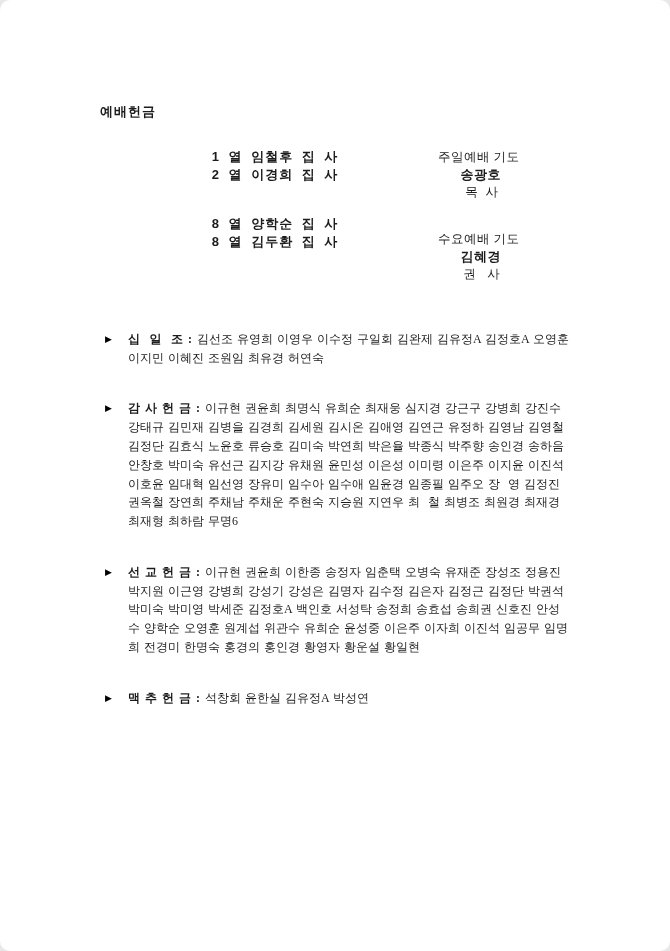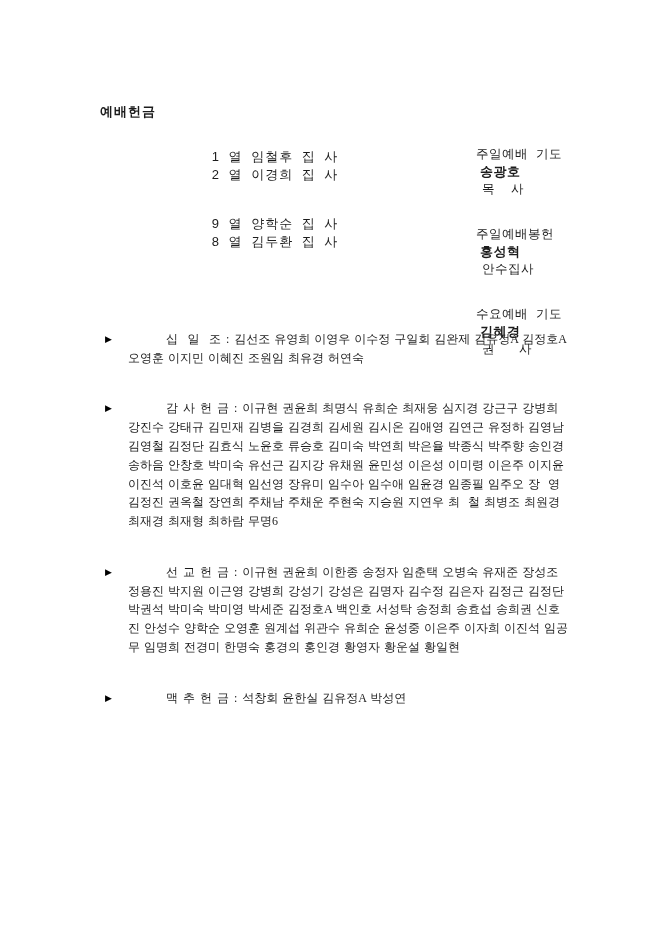--- a/index.html
+++ b/index.html
@@ -4,90 +4,88 @@
 <style>
   html,body{margin:0;padding:0;background:#e8e8e8;}
   .page{
     position:relative;
     width:670px;height:951px;
     background:#ffffff;
     margin:0 auto;
     overflow:hidden;
     color:#1c1c1c;
     font-family:"Liberation Serif","DejaVu Serif",serif;
+    border-radius:10px;
   }
   
   .offering-label{
     position:absolute;left:100px;top:103px;
     font-family:"Liberation Sans","DejaVu Sans",sans-serif;
     font-size:13px;font-weight:bold;letter-spacing:1px;
     white-space:pre;
   }
   .offering-rows{
     position:absolute;left:160px;top:103px;
     font-family:"Liberation Sans","DejaVu Sans",sans-serif;
     font-size:13px;letter-spacing:1px;word-spacing:4px;
     white-space:pre;
+    font-weight:bold;
   }
   .offering-row{height:37px;}
   .offering-row .cell{display:inline-block;min-width:118px;}
   .duties{
-    position:absolute;left:428px;top:104px;
-    font-family:Liberation Mono, monospace;
+    position:absolute;left:412px;top:104px;
+    font-family:Liberation Serif, serif;
     font-size:12.5px;letter-spacing:0.5px;
     white-space:pre;
+    text-align:center;
   }
   .duty-row{height:52px;}
   .duty-role{display:inline-block;min-width:90px;}
   .duty-name{display:inline-block;min-width:50px;font-weight:bold;font-size:13px;margin-left:4px;}
   .duty-title{margin-left:6px;}
   
   .sections{
     position:absolute;left:105px;top:330px;width:465px;
     font-size:12px;line-height:18.8px;
   }
   .section{display:flex;margin-bottom:13px;}
   .marker{
     width:23px;flex:0 0 23px;
     font-family:"DejaVu Sans",sans-serif;
     font-size:9px;line-height:19px;
     color:#000;
   }
   .section-body{flex:1;white-space:pre-wrap;word-spacing:1px;}
-  .section-title{font-weight:normal;letter-spacing:0.5px;margin-left:38px;}
+  .section-title{font-weight:bold;letter-spacing:0.5px;}
   .online-label{font-weight:bold;letter-spacing:0.5px;}
 </style>
 </head>
 <body>
 
 <div class="page">
 
   <span class="offering-label">예배헌금</span>
 
   <div class="offering-rows">
     <div class="offering-row">
       <span class="cell">1 열 임철후 집 사</span>
       <span class="cell">2 열 이경희 집 사</span>
     </div>
     <div class="offering-row">
-      <span class="cell">9 열 양학순 집 사</span>
+      <span class="cell">8 열 양학순 집 사</span>
       <span class="cell">8 열 김두환 집 사</span>
     </div>
   </div>
 
   <div class="duties">
     <div class="duty-row">
       <span class="duty-role">주일예배 기도</span>
       <span class="duty-name">송광호</span>
       <span class="duty-title">목  사</span>
-    </div>
-    <div class="duty-row">
-      <span class="duty-role">주일예배봉헌</span>
-      <span class="duty-name">홍성혁</span>
-      <span class="duty-title">안수집사</span>
     </div>
     <div class="duty-row">
       <span class="duty-role">수요예배 기도</span>
       <span class="duty-name">김혜경</span>
       <span class="duty-title">권   사</span>
     </div>
   </div>
 
   <div class="sections">
 

